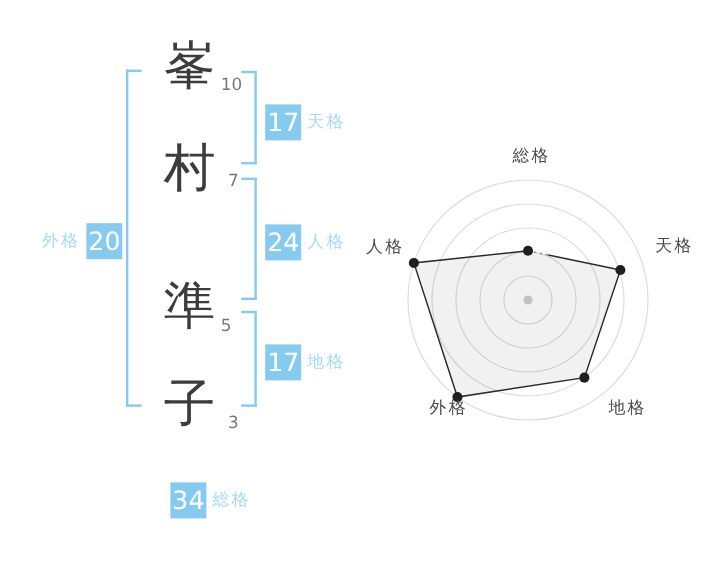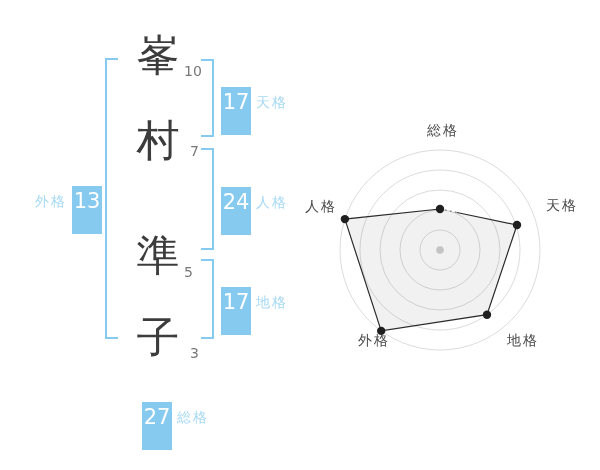--- a/index.html
+++ b/index.html
@@ -18,21 +18,21 @@
   .stroke{position:absolute;font-size:14px;line-height:14px;color:#787878;}
   .s0{left:184px;top:64px}.s1{left:190px;top:144px}
   .s2{left:184px;top:265px}.s3{left:190px;top:346px}
   
   .bracket{position:absolute;box-sizing:border-box;}
   .bracket-left{left:105px;top:58px;width:13px;height:281px;
     border:2px solid var(--accent);border-right:none;}
   .bracket-r{left:201px;width:13px;border:2px solid var(--accent);border-left:none;}
   .r1{top:59px;height:78px}.r2{top:148px;height:102px}.r3{top:259px;height:80px}
   
-  .badge{position:absolute;width:30px;height:48px;background:var(--accent);
+  .badge{position:absolute;width:30px;height:30px;background:var(--accent);
          color:#ffffff;font-size:21px;line-height:30px;text-align:center;}
   .b-tenkaku{left:221px;top:87px}.b-jinkaku{left:221px;top:187px}
   .b-chikaku{left:221px;top:287px}.b-soukaku{left:142px;top:402px}
   .b-gaikaku{left:72px;top:186px}
   .blabel{position:absolute;font-size:14px;line-height:16px;letter-spacing:2px;
           color:var(--label-blue);}
   .l-tenkaku{left:256px;top:94px}.l-jinkaku{left:256px;top:194px}
   .l-chikaku{left:256px;top:294px}.l-soukaku{left:177px;top:409px}
   .l-gaikaku{left:34px;top:193px;width:33px;text-align:right;}
   
@@ -60,23 +60,23 @@
   <div class="badge b-tenkaku">17</div>
   <div class="blabel l-tenkaku">天格</div>
 
   <div class="badge b-jinkaku">24</div>
   <div class="blabel l-jinkaku">人格</div>
 
   <div class="badge b-chikaku">17</div>
   <div class="blabel l-chikaku">地格</div>
 
   <div class="blabel l-gaikaku">外格</div>
-  <div class="badge b-gaikaku">13</div>
+  <div class="badge b-gaikaku">20</div>
 
-  <div class="badge b-soukaku">27</div>
+  <div class="badge b-soukaku">34</div>
   <div class="blabel l-soukaku">総格</div>
 
   <div class="radar"><svg width="300" height="250">
         <circle cx="150" cy="137" r="20.0" fill="none" stroke="#dcdcdc" stroke-width="1"></circle>
         <circle cx="150" cy="137" r="40.0" fill="none" stroke="#dcdcdc" stroke-width="1"></circle>
         <circle cx="150" cy="137" r="60.0" fill="none" stroke="#dcdcdc" stroke-width="1"></circle>
         <circle cx="150" cy="137" r="80.0" fill="none" stroke="#dcdcdc" stroke-width="1"></circle>
         <circle cx="150" cy="137" r="100.0" fill="none" stroke="#dcdcdc" stroke-width="1"></circle>
         <polygon points="150.0,96.0 227.0,112.0 197.0,201.7 91.2,217.9 54.9,106.1" fill="rgba(0,0,0,0.055)" stroke="none"></polygon>
         <path d="M227.0,112.0 L197.0,201.7 L91.2,217.9 L54.9,106.1 L150.0,96.0" fill="none" stroke="#2b2b2b" stroke-width="1.2"></path>

